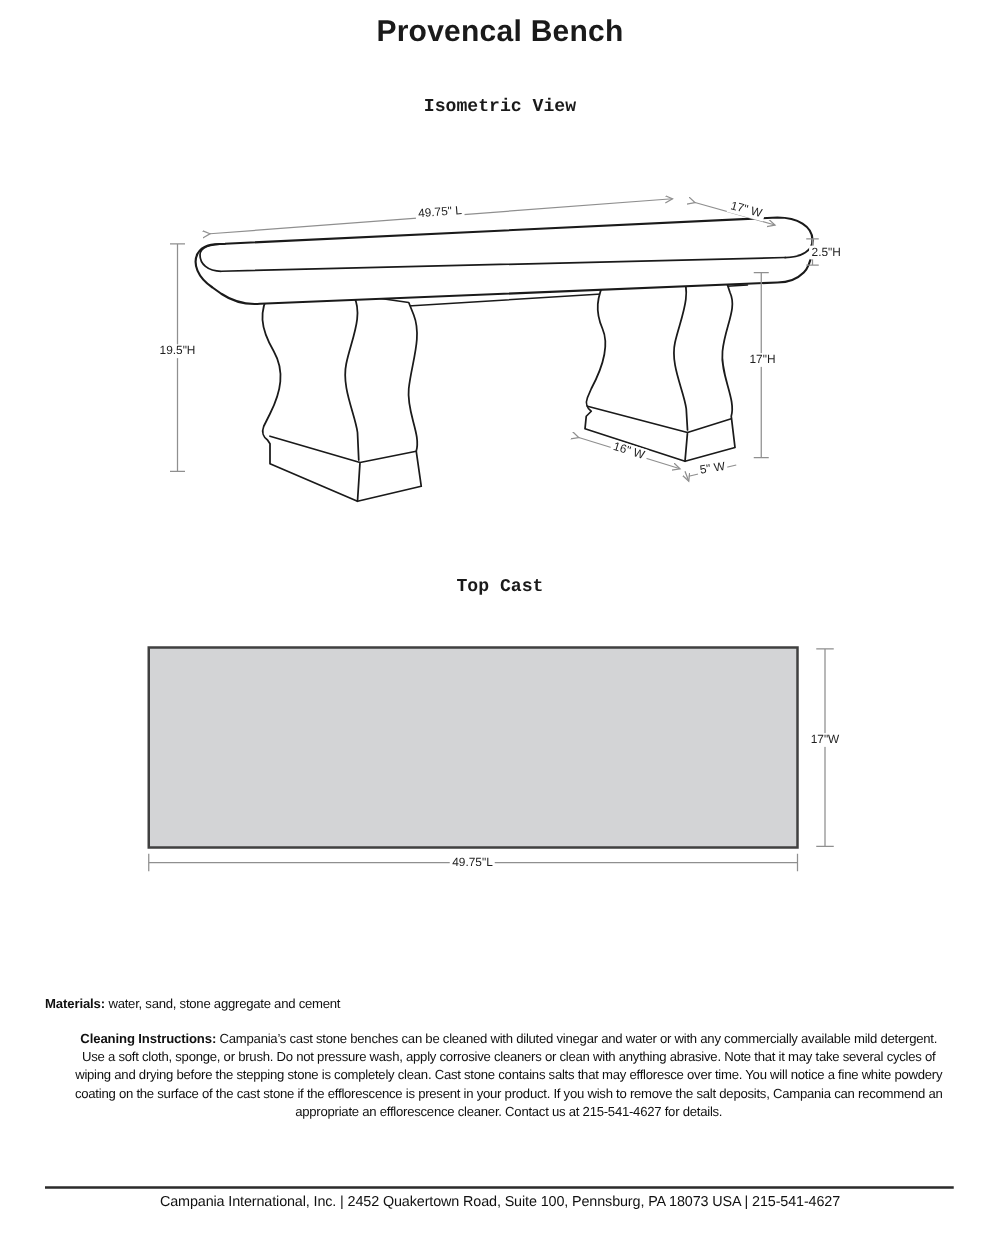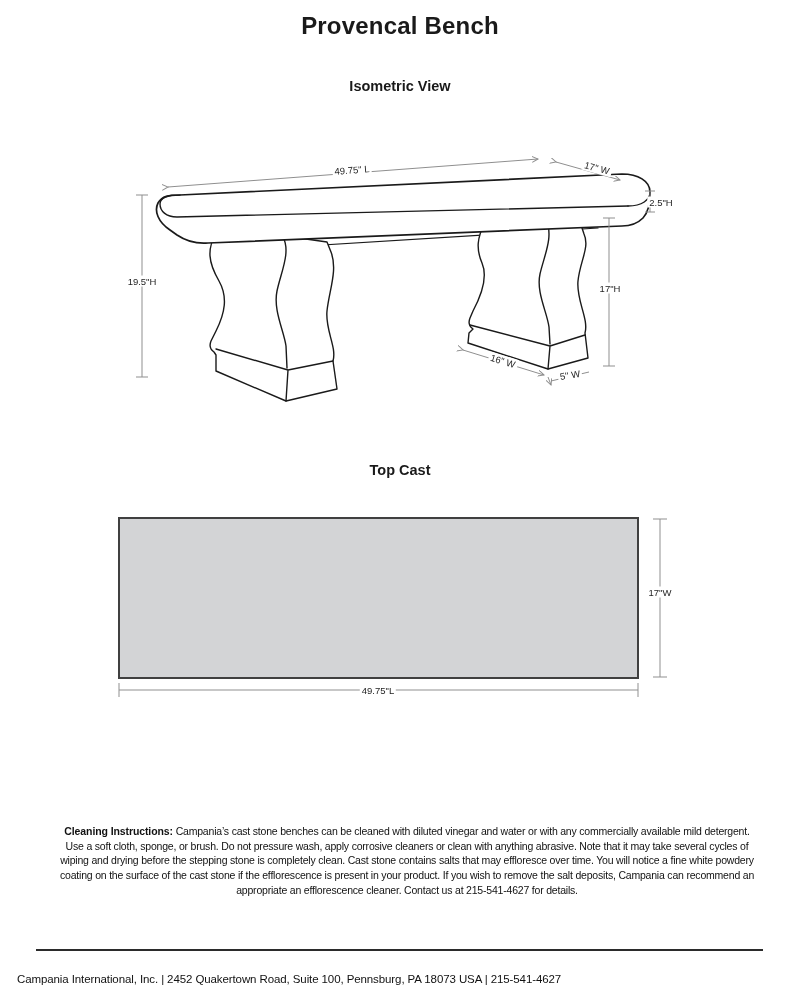--- a/index.html
+++ b/index.html
@@ -1,34 +1,34 @@
 <!DOCTYPE html>
 <html><head>
 <meta charset="utf-8">
 <style>
   html,body{margin:0;padding:0;background:#ffffff;}
   .page{position:relative;width:800px;height:1000px;background:#fff;overflow:hidden;
         font-family:"Liberation Sans",sans-serif;color:#1a1a1a;}
   .page-title{position:absolute;top:12px;left:0;right:0;text-align:center;
         font-size:24px;font-weight:bold;letter-spacing:.2px;margin:0;}
   .view-heading{position:absolute;left:0;right:0;text-align:center;
-        font-size:14.5px;font-weight:bold;margin:0;}
+        font-size:14.5px;font-weight:bold;margin:0;font-family:Liberation Mono, monospace;}
   #iso-heading{top:78px;}
   #top-heading{top:462px;}
   svg.drawing{position:absolute;left:0;top:0;width:800px;height:1000px;pointer-events:none;}
   .dim{position:absolute;font-size:9.5px;color:#1f1f1f;background:#fff;
        padding:0 2px;white-space:nowrap;line-height:11px;}
   .c{transform:translate(-50%,-50%);}
   .body-text{position:absolute;left:36px;width:742px;margin:0;
        font-size:10.5px;letter-spacing:-0.2px;line-height:14.7px;color:#111;}
   #materials-line{top:796px;}
   #cleaning-para{top:824px;white-space:pre-line;text-align:center;}
   .lead{font-weight:bold;letter-spacing:-0.1px;}
   .footer-rule{position:absolute;left:36px;top:949px;width:727px;height:2px;background:#2b2b2b;}
-  .footer-line{position:absolute;left:0;right:0;margin:17px;
+  .footer-line{position:absolute;left:0;right:0;text-align:center;margin:0;
        font-size:11.5px;letter-spacing:-0.1px;color:#111;}
   #footer-line1{top:956px;}
   #footer-line2{top:972px;}
   #footer-link{color:#3b6cb4;text-decoration:underline;}
 </style>
 </head>
 <body>
 
 <div class="page">
 
@@ -112,20 +112,21 @@
   <span class="dim c" style="left:352px;top:170px;transform:translate(-50%,-50%) rotate(-4.5deg);">49.75" L</span>
   <span class="dim c" style="left:597px;top:168px;transform:translate(-50%,-50%) rotate(15deg);">17" W</span>
   <span class="dim c" style="left:661px;top:202px;">2.5"H</span>
   <span class="dim c" style="left:142px;top:281px;">19.5"H</span>
   <span class="dim c" style="left:610px;top:288px;">17"H</span>
   <span class="dim c" style="left:503px;top:361px;transform:translate(-50%,-50%) rotate(17deg);">16" W</span>
   <span class="dim c" style="left:570px;top:375px;transform:translate(-50%,-50%) rotate(-9deg);">5" W</span>
   <span class="dim c" style="left:660px;top:592px;">17"W</span>
   <span class="dim c" style="left:378px;top:690px;">49.75"L</span>
 
+  <p class="body-text" id="materials-line"><span class="lead">Materials:</span><span> water, sand, stone aggregate and cement</span></p>
 
   <p class="body-text" id="cleaning-para"><span class="lead">Cleaning Instructions:</span><span> Campania’s cast stone benches can be cleaned with diluted vinegar and water or with any commercially available mild detergent.
 Use a soft cloth, sponge, or brush. Do not pressure wash, apply corrosive cleaners or clean with anything abrasive. Note that it may take several cycles of
 wiping and drying before the stepping stone is completely clean. Cast stone contains salts that may effloresce over time. You will notice a fine white powdery
 coating on the surface of the cast stone if the efflorescence is present in your product. If you wish to remove the salt deposits, Campania can recommend an
 appropriate an efflorescence cleaner. Contact us at 215-541-4627 for details.</span></p>
 
   <div class="footer-rule"></div>
   <p class="footer-line" id="footer-line1">Campania International, Inc. | 2452 Quakertown Road, Suite 100, Pennsburg, PA 18073 USA | 215-541-4627</p>
 

